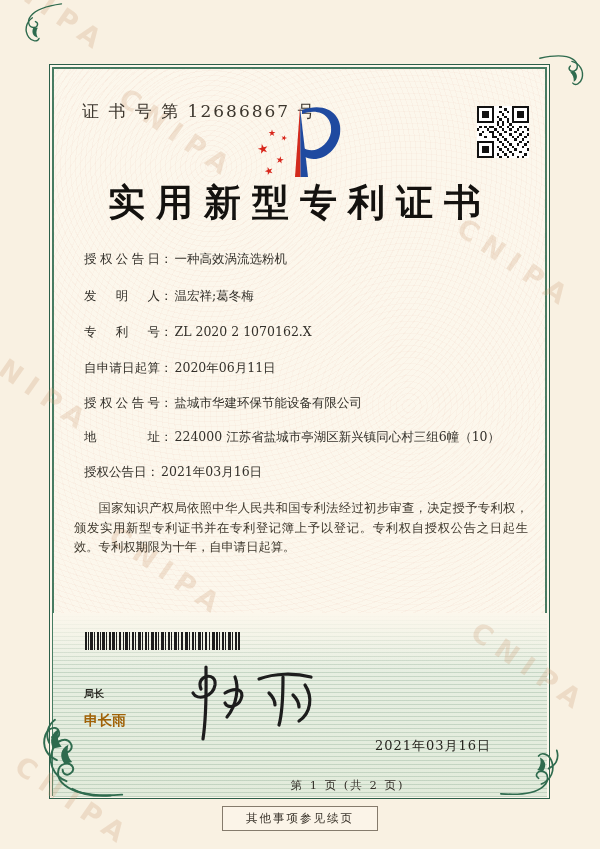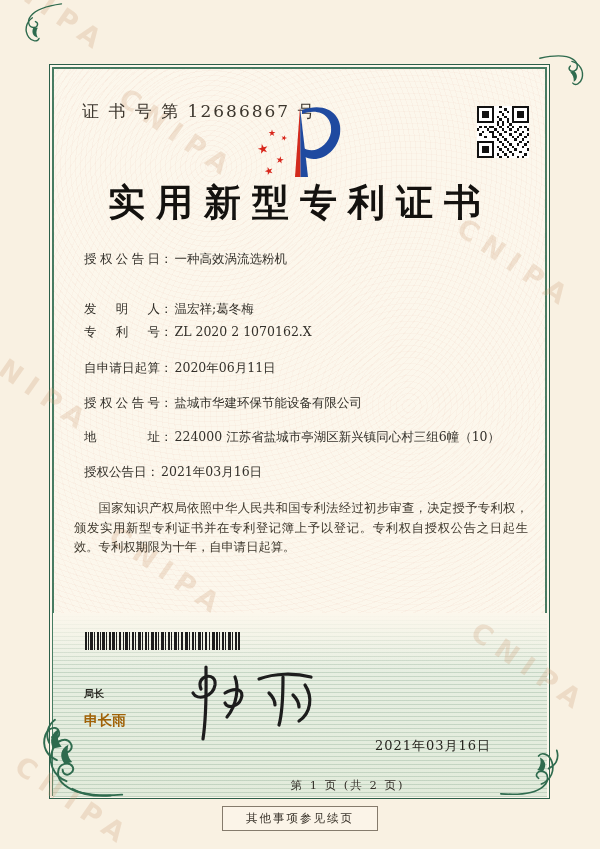--- a/index.html
+++ b/index.html
@@ -190,21 +190,21 @@
       M8,19h1v1h-1z M11,19h1v1h-1z M14,19h1v1h-1z M19,19h1v1h-1z
       M9,20h1v1h-1z M12,20h1v1h-1z M16,20h1v1h-1z M18,20h1v1h-1z"></path>
   </g>
 </svg>
 
 <div class="title">实用新型专利证书</div>
 
 <div class="f-row" style="top:250px">
   <span class="f-label">授权公告日</span><span class="f-colon">：</span><span class="f-value">一种高效涡流选粉机</span>
 </div>
-<div class="f-row" style="top:300px">
+<div class="f-row" style="top:287px">
   <span class="f-label">发明人</span><span class="f-colon">：</span><span class="f-value">温宏祥;葛冬梅</span>
 </div>
 <div class="f-row" style="top:323px">
   <span class="f-label">专利号</span><span class="f-colon">：</span><span class="f-value">ZL 2020 2 1070162.X</span>
 </div>
 <div class="f-row" style="top:359px">
   <span class="f-label">自申请日起算</span><span class="f-colon">：</span><span class="f-value">2020年06月11日</span>
 </div>
 <div class="f-row" style="top:394px">
   <span class="f-label">授权公告号</span><span class="f-colon">：</span><span class="f-value">盐城市华建环保节能设备有限公司</span>

